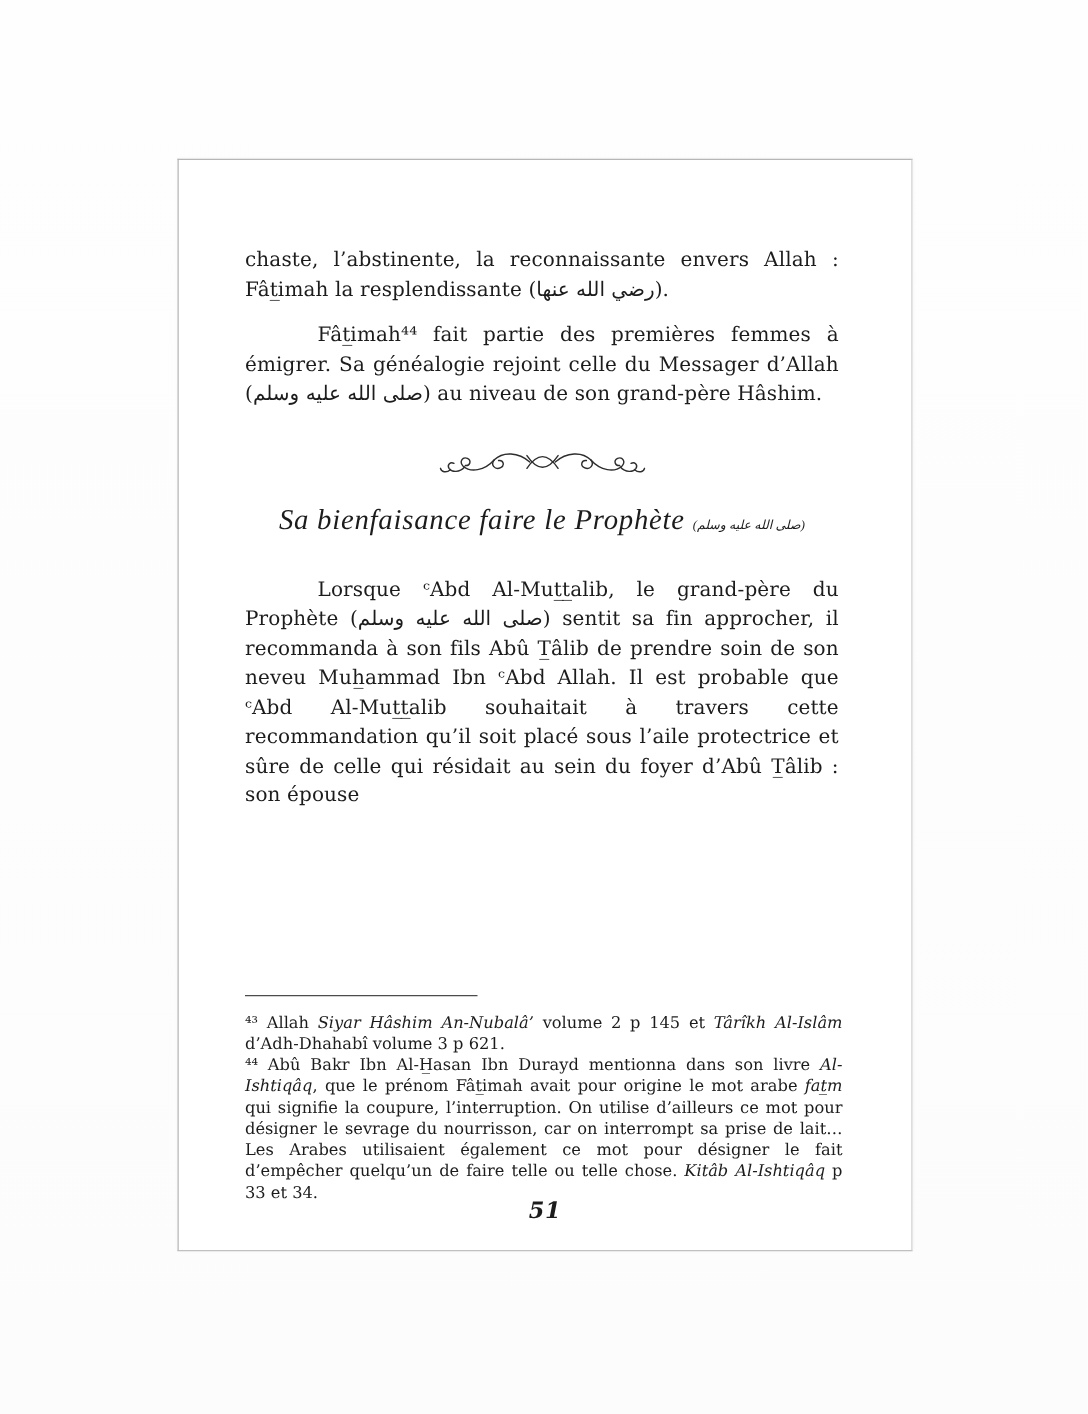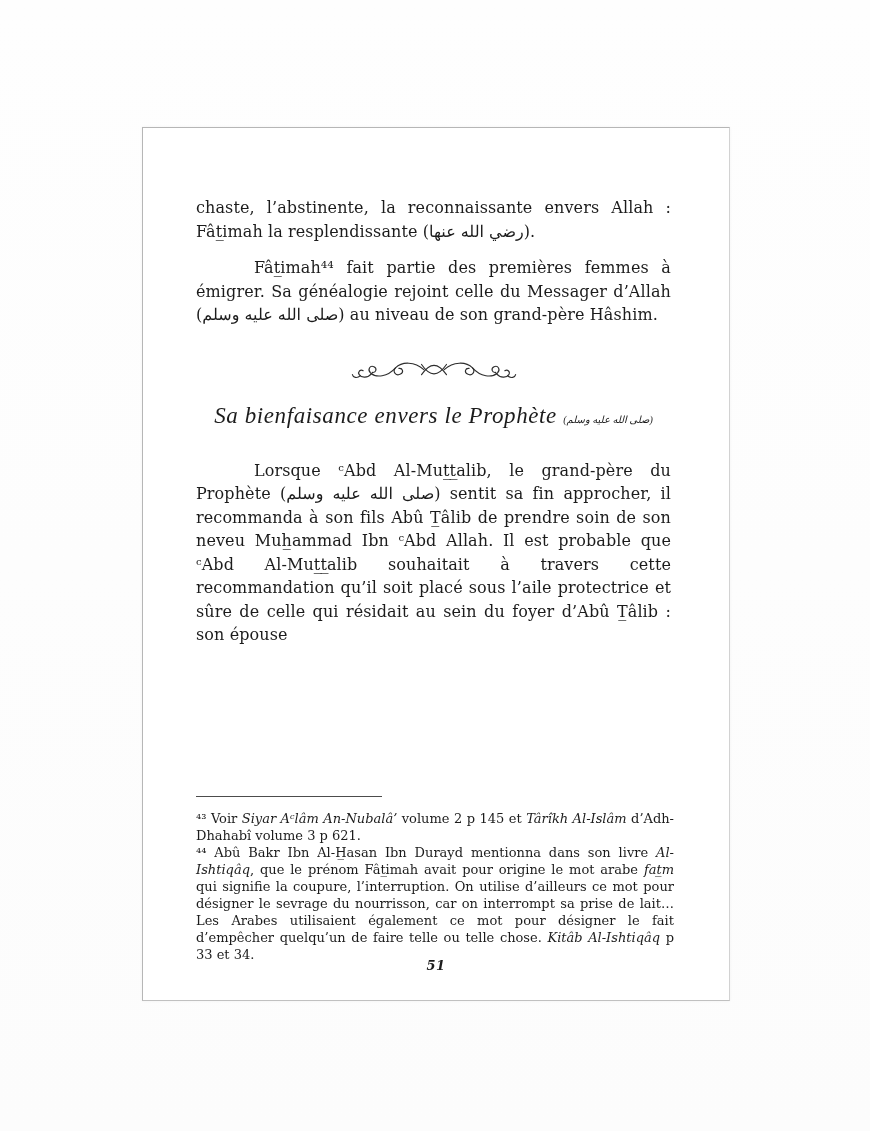--- a/index.html
+++ b/index.html
@@ -57,21 +57,21 @@
   }
   .fn-rule{
     width:186px;height:0;border-top:1px solid #4c4c4c;
     margin:0 0 13px 0;
   }
   .footnote{margin:0;}
   .it{font-style:italic;}
   .page-number{
     position:absolute;left:0;top:830px;width:100%;
     text-align:center;
-    font-size:13px;font-weight:bold;font-style:italic;
+    font-size:18px;font-weight:bold;font-style:italic;
     letter-spacing:.5px;
   }
   .flourish{stroke:#2e2e2e;fill:none;stroke-width:2;stroke-linecap:round;}
 </style>
 </head>
 <body>
 
 <div class="scan-stage">
   <div class="book-page">
 
@@ -92,26 +92,26 @@
             <path d="M20 38 C14 43, 7 41, 6 36"></path>
 
             <path d="M168 27 C184 13, 206 12, 218 24 C224 31, 217 39, 209 35 C203 32, 205 24, 212 25"></path>
             <path d="M218 24 C232 40, 252 42, 262 33 C268 27, 263 19, 256 22 C250 25, 252 33, 259 32"></path>
             <path d="M260 34 C267 42, 278 42, 282 36 C285 31, 280 26, 275 29"></path>
             <path d="M280 38 C286 43, 293 41, 294 36"></path>
           </g>
         </svg>
       </div>
 
-      <div class="section-heading"><span>Sa bienfaisance envers le Prophète </span><span class="arabic">(صلى الله عليه وسلم)</span></div>
+      <div class="section-heading"><span>Sa bienfaisance faire le Prophète </span><span class="arabic">(صلى الله عليه وسلم)</span></div>
 
       <p class="para indent lorsque">Lorsque ᶜAbd Al-Mut̲t̲alib, le grand-père du Prophète (صلى الله عليه وسلم) sentit sa fin approcher, il recommanda à son fils Abû T̲âlib de prendre soin de son neveu Muh̲ammad Ibn ᶜAbd Allah. Il est probable que ᶜAbd Al-Mut̲t̲alib souhaitait à travers cette recommandation qu’il soit placé sous l’aile protectrice et sûre de celle qui résidait au sein du foyer d’Abû T̲âlib : son épouse</p>
     </div>
 
     <div class="footnotes">
       <div class="fn-rule"></div>
-      <p class="footnote"><span>⁴³ Voir </span><span class="it">Siyar Aᶜlâm An-Nubalâ’</span><span> volume 2 p 145 et </span><span class="it">Târîkh Al-Islâm</span><span> d’Adh-Dhahabî volume 3 p 621.</span></p>
+      <p class="footnote"><span>⁴³ Allah </span><span class="it">Siyar Hâshim An-Nubalâ’</span><span> volume 2 p 145 et </span><span class="it">Târîkh Al-Islâm</span><span> d’Adh-Dhahabî volume 3 p 621.</span></p>
       <p class="footnote"><span>⁴⁴ Abû Bakr Ibn Al-H̲asan Ibn Durayd mentionna dans son livre </span><span class="it">Al-Ishtiqâq</span><span>, que le prénom Fât̲imah avait pour origine le mot arabe </span><span class="it">fat̲m</span><span> qui signifie la coupure, l’interruption. On utilise d’ailleurs ce mot pour désigner le sevrage du nourrisson, car on interrompt sa prise de lait… Les Arabes utilisaient également ce mot pour désigner le fait d’empêcher quelqu’un de faire telle ou telle chose. </span><span class="it">Kitâb Al-Ishtiqâq</span><span> p 33 et 34.</span></p>
     </div>
 
     <div class="page-number">51</div>
   </div>
 </div>
 
 </body></html>

